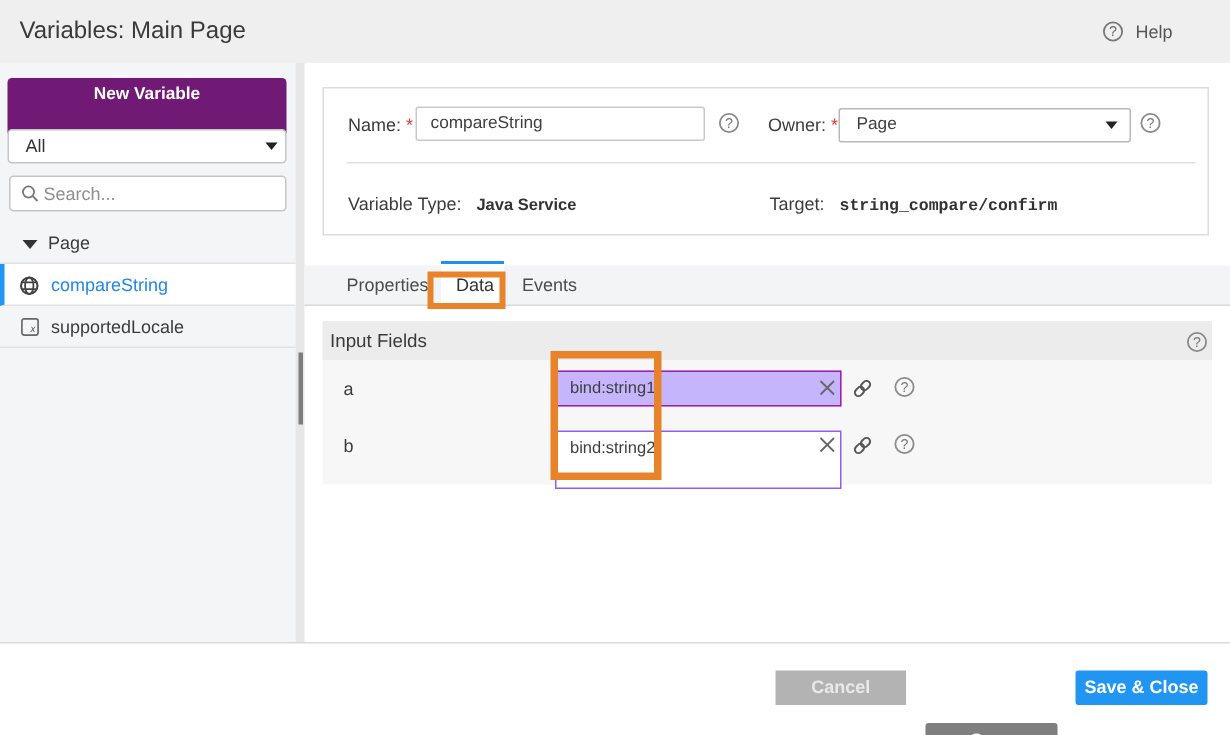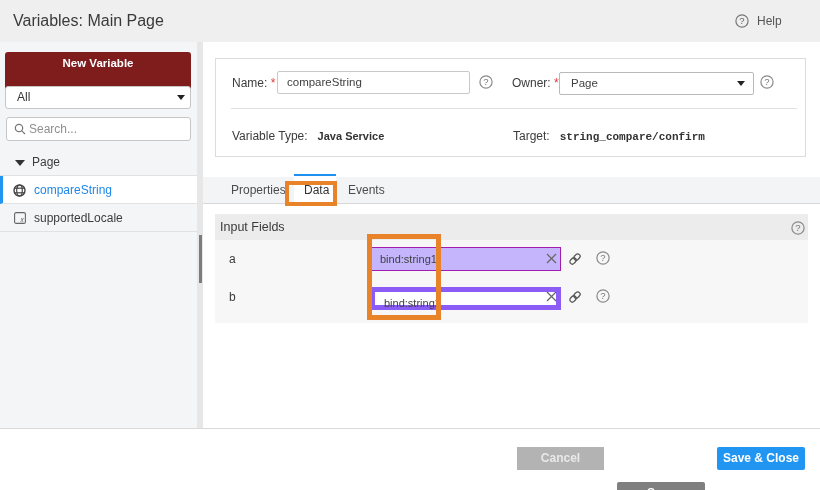--- a/index.html
+++ b/index.html
@@ -16,21 +16,21 @@
     <circle cx="7" cy="7" r="6.1" fill="none" stroke="#777" stroke-width="1.2"></circle>
     <text x="7" y="10.3" font-size="9.5" text-anchor="middle" fill="#666" font-family="Liberation Sans">?</text>
   </svg>
 <div class="abs" style="left:757px;top:0;height:42px;line-height:42px;font-size:12px;color:#555;">Help</div>
 
 <div class="abs" style="left:0;top:42px;width:197px;height:386px;background:#f4f5f7;"></div>
 
 <div class="abs" style="left:197px;top:42px;width:6px;height:386px;background:#e7e7e7;"></div>
 <div class="abs" style="left:199px;top:235px;width:3px;height:48px;background:#7d7d7d;"></div>
 
-<div class="abs" style="left:5px;top:52px;width:186px;height:39px;background:#7f1d1d;border-radius:3px;color:#fff;font-weight:bold;font-size:11.5px;text-align:center;line-height:23px;">New Variable</div>
+<div class="abs" style="left:5px;top:52px;width:186px;height:39px;background:#701a75;border-radius:3px;color:#fff;font-weight:bold;font-size:11.5px;text-align:center;line-height:23px;">New Variable</div>
 
 <div class="abs" style="left:5px;top:86px;width:186px;height:23px;background:#fff;border:1px solid #c6c6c6;border-radius:3px;"></div>
 <div class="abs" style="left:17px;top:86px;height:14px;line-height:23px;font-size:12px;color:#333;">All</div>
 <div class="abs" style="left:177px;top:95px;width:0;height:0;border-left:4.5px solid transparent;border-right:4.5px solid transparent;border-top:5.5px solid #222;"></div>
 
 <div class="abs" style="left:6px;top:117px;width:185px;height:24px;background:#fff;border:1px solid #c6c6c6;border-radius:3px;"></div>
 <svg class="abs" style="left:14px;top:123px;" width="12" height="12" viewBox="0 0 12 12">
     <circle cx="5" cy="5" r="3.7" fill="none" stroke="#777" stroke-width="1.2"></circle>
     <line x1="7.8" y1="7.8" x2="11" y2="11" stroke="#777" stroke-width="1.2"></line>
   </svg>
@@ -103,21 +103,21 @@
         <rect x="4.6" y="6.4" width="4.8" height="6.8" rx="2.4"></rect>
       </g>
     </g>
   </svg>
 <svg class="abs" style="left:596px;top:251px;" width="14" height="14" viewBox="0 0 14 14">
     <circle cx="7" cy="7" r="6.1" fill="none" stroke="#8a8a8a" stroke-width="1.2"></circle>
     <text x="7" y="10.3" font-size="9.5" text-anchor="middle" fill="#777" font-family="Liberation Sans">?</text>
   </svg>
 
 <div class="abs" style="left:229px;top:284px;height:26px;line-height:26px;font-size:12px;color:#3c3c3c;">b</div>
-<div class="abs" style="left:370px;top:287px;width:191px;height:23px;background:#fff;border:5px solid #8b5cf6;font-size:11px;line-height:22px;color:#3f3f3f;padding-left:9px;">bind:string2</div>
+<div class="abs" style="left:370px;top:287px;width:191px;height:39px;background:#fff;border:1px solid #8b5cf6;font-size:11px;line-height:22px;color:#3f3f3f;padding-left:9px;">bind:string2</div>
 <svg class="abs" style="left:546px;top:291px;" width="11" height="11" viewBox="0 0 11 11">
     <line x1="1" y1="1" x2="10" y2="10" stroke="#666" stroke-width="1.2"></line>
     <line x1="10" y1="1" x2="1" y2="10" stroke="#666" stroke-width="1.2"></line>
   </svg>
 <svg class="abs" style="left:568px;top:290px;" width="14" height="14" viewBox="0 0 14 14">
     <g fill="none" stroke="#555" stroke-width="1.3">
       <g transform="rotate(45 7 7)">
         <rect x="4.6" y="0.8" width="4.8" height="6.8" rx="2.4"></rect>
         <rect x="4.6" y="6.4" width="4.8" height="6.8" rx="2.4"></rect>
       </g>

